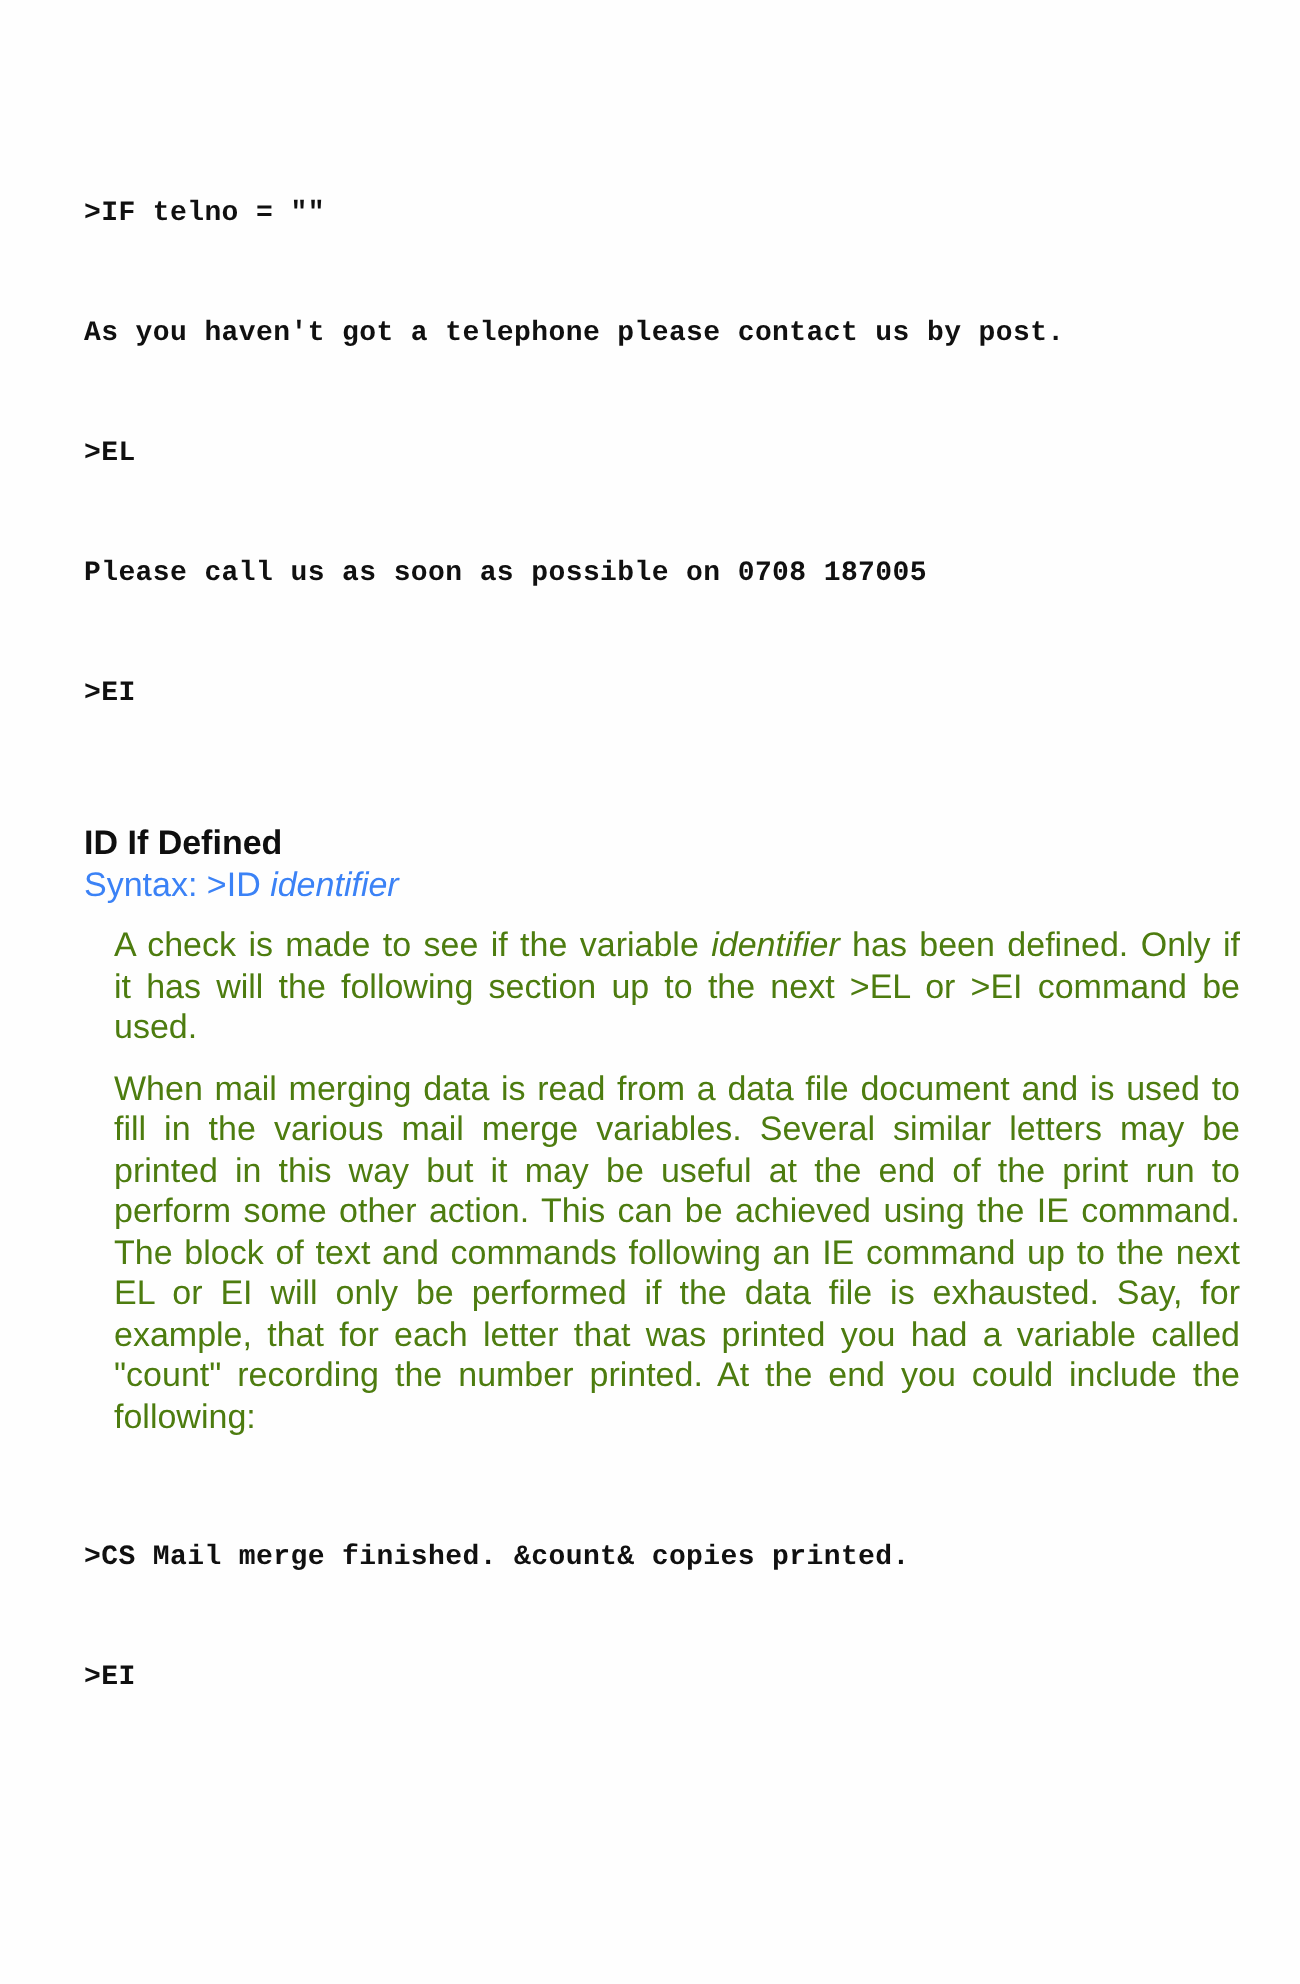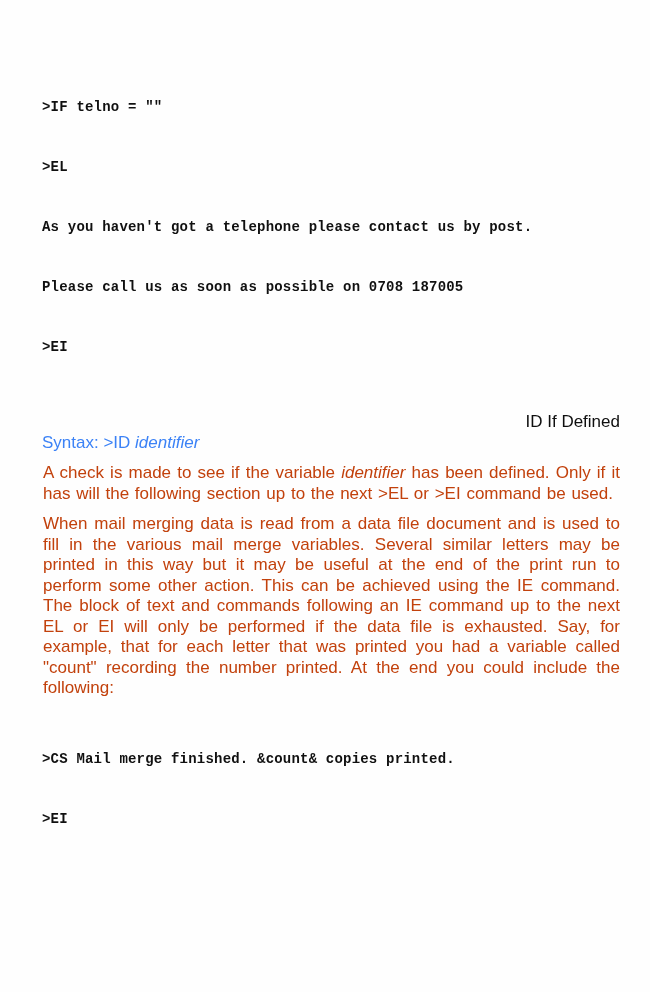--- a/index.html
+++ b/index.html
@@ -39,56 +39,55 @@
   .codeblock .code-line {
     height: 20px;
   }
   .codeblock.inner {
     margin-top: 10px;
   }
   
   h2.sec-heading {
     margin: 14px 0 0 0;
     font-size: 17px;
-    font-weight: normal;
+    font-weight: bold;
     line-height: 21px;
     color: #0f0f0f;
-    text-align: right;
   }
   .syntax-line {
     font-size: 17px;
     line-height: 21px;
     color: #3b82f6;
   }
   .syntax-line .arg {
     font-style: italic;
   }
   
   p.body-para {
-    margin: 10px 0 0 1px;
+    margin: 10px 0 0 15px;
     font-size: 17px;
     line-height: 20.5px;
     text-align: justify;
-    color: #c2410c;
+    color: #4d7c0f;
     word-spacing: 1px;
   }
   p.body-para .it {
     font-style: italic;
   }
 </style>
 </head>
 <body>
 
 <div class="page">
   <div class="content">
 
     <div class="codeblock">
       <div class="code-line">&gt;IF telno = ""</div>
+      <div class="code-line">As you haven't got a telephone please contact us by post.</div>
       <div class="code-line">&gt;EL</div>
-      <div class="code-line">As you haven't got a telephone please contact us by post.</div>
       <div class="code-line">Please call us as soon as possible on 0708 187005</div>
       <div class="code-line">&gt;EI</div>
     </div>
 
     <section>
       <h2 class="sec-heading">ID If Defined</h2>
       <div class="syntax-line"><span>Syntax: &gt;ID </span><span class="arg">identifier</span></div>
       <p class="body-para"><span>A check is made to see if the variable </span><span class="it">identifier</span><span> has been defined. Only if it has will the following section up to the next &gt;EL or &gt;EI command be used.</span></p>
     </section>
 

